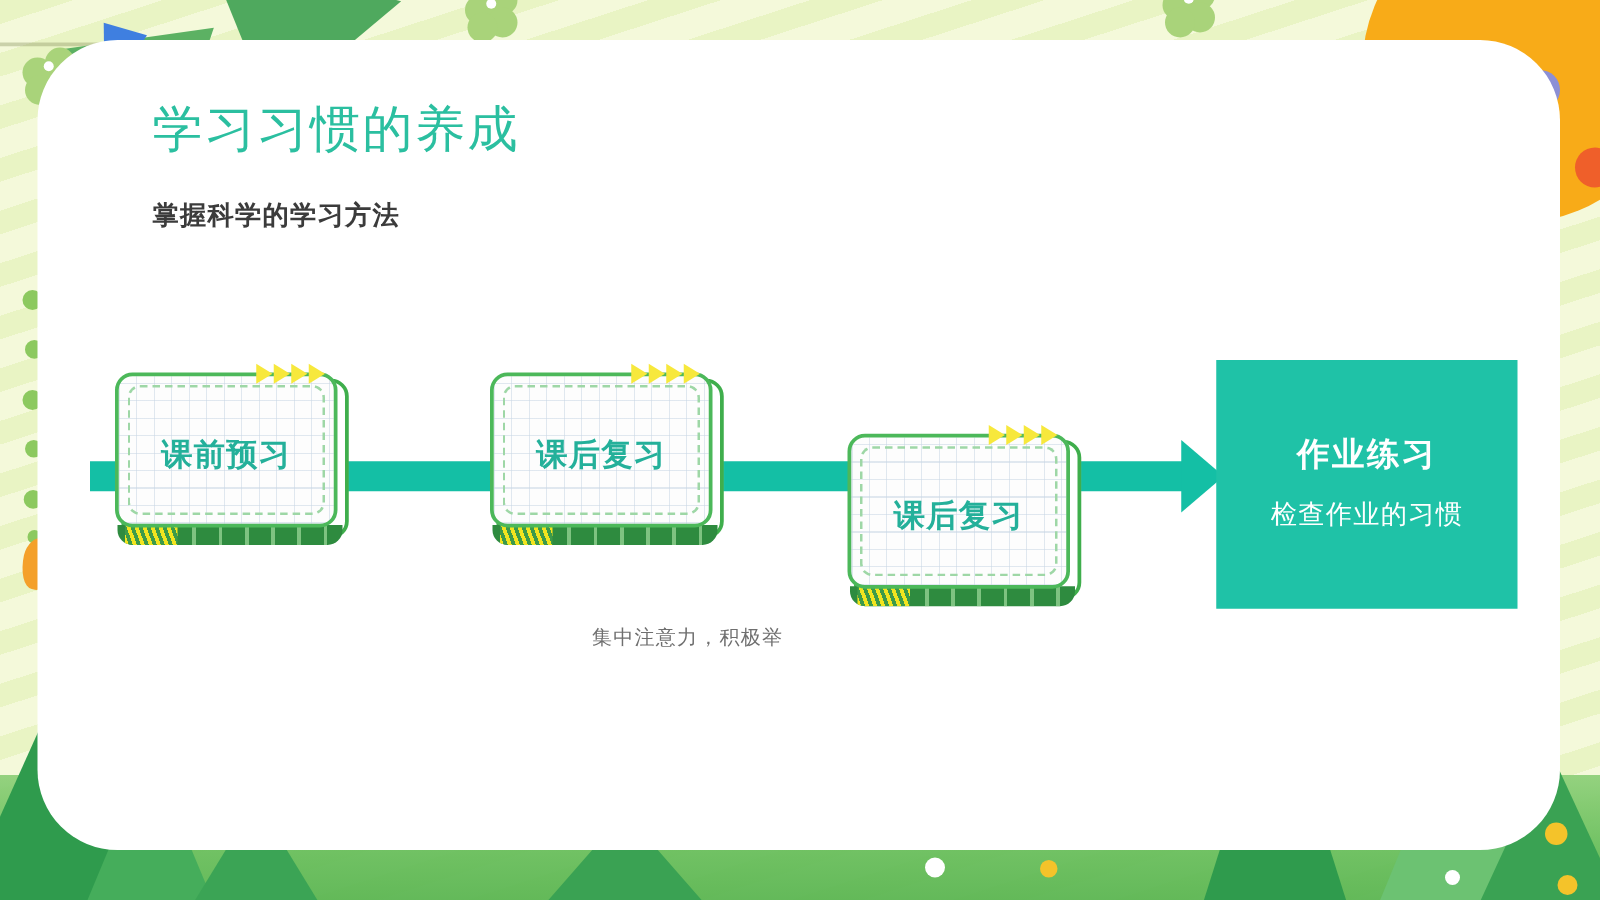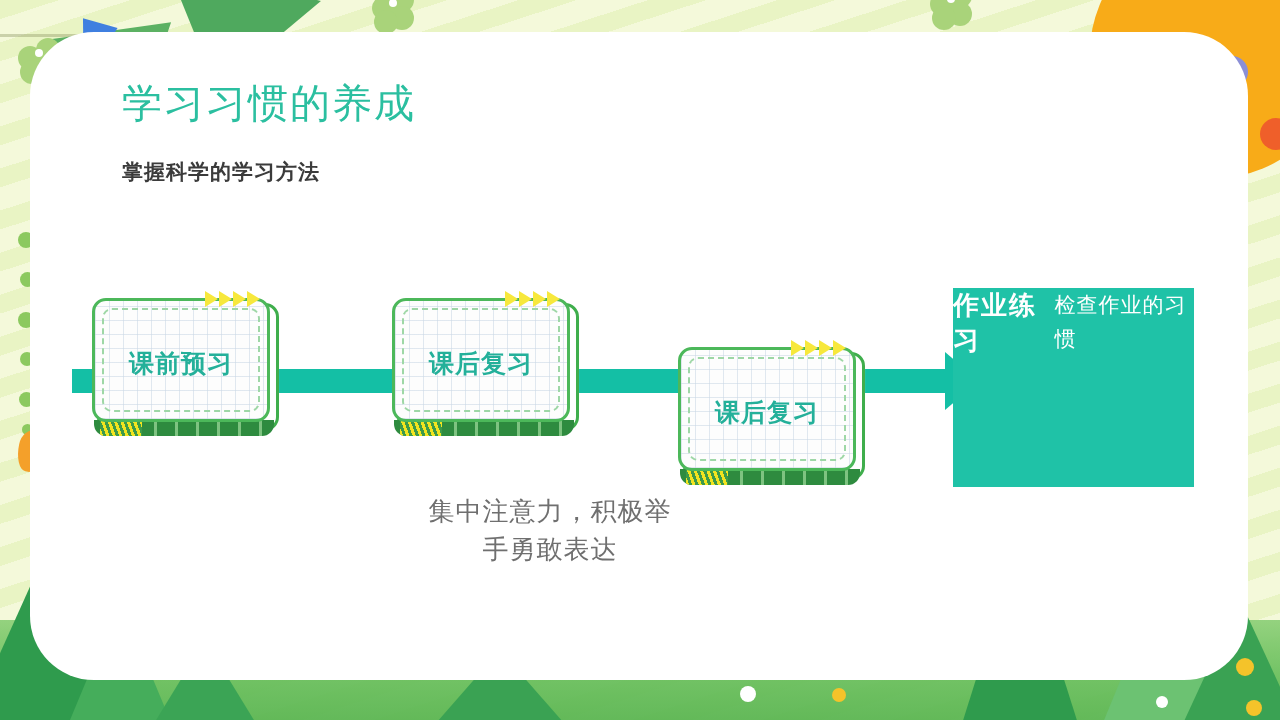--- a/index.html
+++ b/index.html
@@ -242,27 +242,28 @@
   .step .arrows i {
     width: 0; height: 0;
     border-top: 8px solid transparent;
     border-bottom: 8px solid transparent;
     border-left: 13px solid #f7e83c;
   }
 
   
   .panel {
     position: absolute;
-    left: 923px;
+    left: 943px;
     top: 256px;
     width: 241px;
     height: 199px;
     background: #1fc2a7;
     display: flex;
-    flex-direction: row;
+    flex-direction: column;
+    align-items: center;
     justify-content: center;
   }
   .panel .p-title {
     font-size: 26px;
     font-weight: bold;
     color: #ffffff;
     letter-spacing: 2px;
     margin-bottom: 14px;
   }
   .panel .p-line {
@@ -272,21 +273,21 @@
     line-height: 34px;
   }
 
   
   .caption {
     position: absolute;
     left: 340px;
     top: 460px;
     width: 360px;
     text-align: center;
-    font-size: 26px;
+    font-size: 16px;
     color: #6f6f6f;
     line-height: 38px;
     letter-spacing: 1px;
   }
 </style>
 </head>
 <body>
 
 <div class="slide">
 
@@ -413,17 +414,16 @@
       </div>
     </div>
 
     <div class="panel">
       <div class="p-title">作业练习</div>
       <div class="p-line">检查作业的习惯</div>
     </div>
 
     <div class="caption">
       <div>集中注意力，积极举</div>
-      <div>手勇敢表达</div>
     </div>
 
   </div>
 </div>
 
 </body></html>

